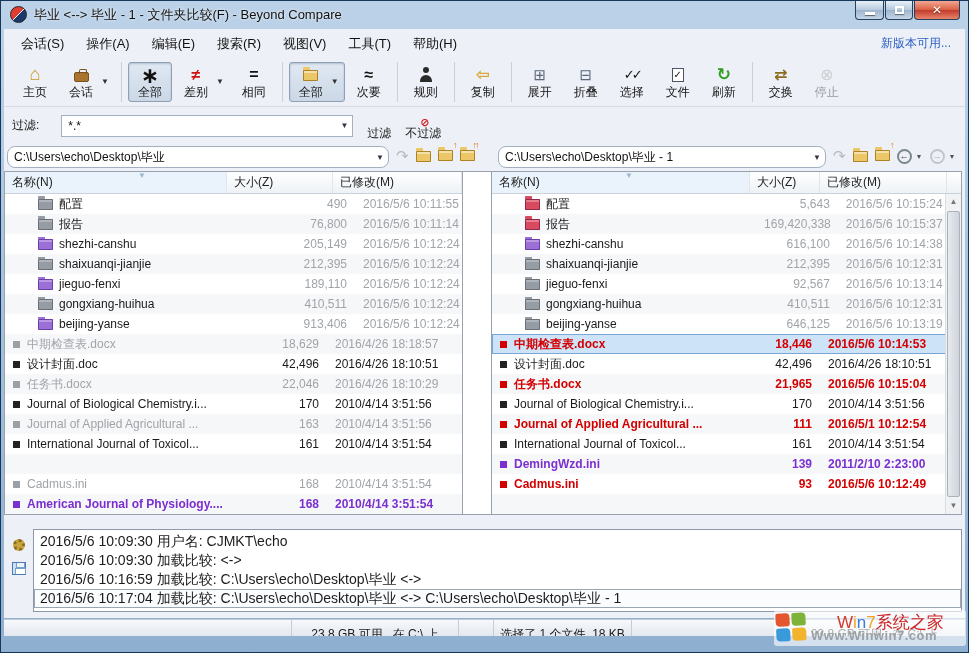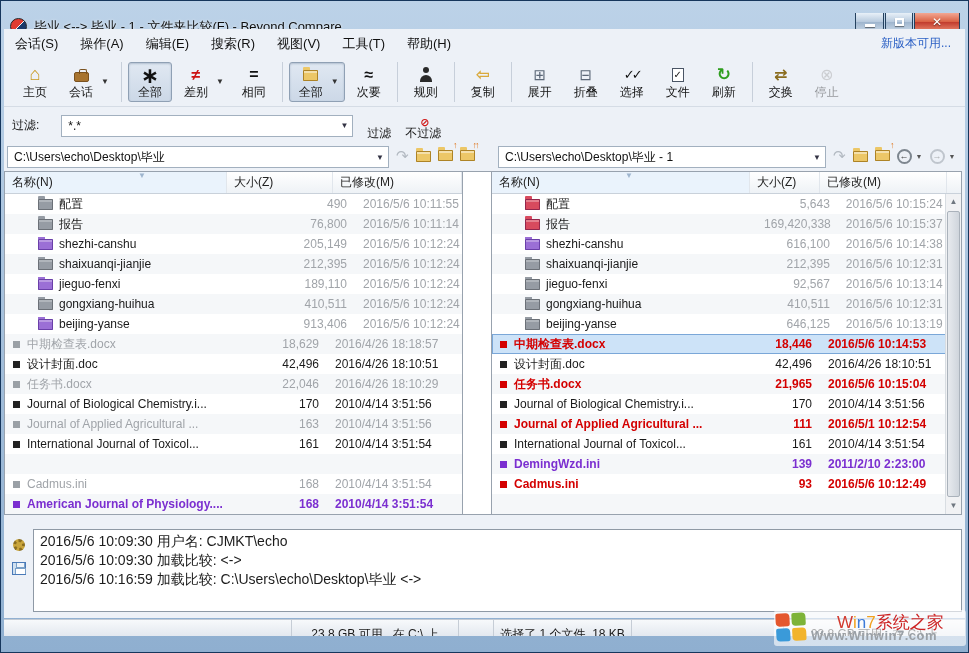--- a/index.html
+++ b/index.html
@@ -1,37 +1,37 @@
 <!DOCTYPE html>
 <html><head>
 <meta charset="utf-8">
 <style>
   * { margin:0; padding:0; box-sizing:border-box; }
   html,body { background:#555; }
   body { font-family:"Liberation Sans","DejaVu Sans",sans-serif; }
   #win { position:relative; width:969px; height:653px; background:linear-gradient(#bcd2e8,#8fafd0); border:1px solid #16365c; overflow:hidden; }
 
   
-  .titlebar { position:absolute; left:0; top:12px; right:0; height:28px; }
+  .titlebar { position:absolute; left:0; top:0; right:0; height:28px; }
   .app-ico { position:absolute; left:9px; top:5px; width:17px; height:17px; border-radius:50%; background:linear-gradient(135deg,#e03c31 48%,#f5f5f5 48%,#f5f5f5 52%,#1b3a6b 52%); border:1px solid #222; }
   .title-text { position:absolute; left:33px; top:0; height:28px; line-height:27px; font-size:13px; color:#101010; text-shadow:0 0 3px rgba(255,255,255,.9); white-space:nowrap; }
   .winbtns { position:absolute; right:8px; top:0; display:flex; }
   .wb { height:19px; border:1px solid #24415e; border-top:none; border-radius:0 0 4px 4px; display:flex; align-items:center; justify-content:center; margin-left:1px; }
   .wb.min { width:29px; background:linear-gradient(#e8f0f8,#b6c9dd 50%,#9db4cd 50%,#c6d6e6); }
   .wb.max { width:28px; background:linear-gradient(#e8f0f8,#b6c9dd 50%,#9db4cd 50%,#c6d6e6); }
   .wb.close { width:46px; background:linear-gradient(#f2a793,#d95f41 50%,#c0392b 50%,#e8846a); }
   .glyph-min { width:10px; height:3px; background:#fff; box-shadow:0 1px 1px rgba(0,0,0,.5); margin-top:6px; }
   .glyph-max { width:9px; height:8px; border:2px solid #fff; box-shadow:0 1px 1px rgba(0,0,0,.4); }
   .glyph-close { color:#fff; font-size:12px; font-weight:bold; text-shadow:0 1px 1px rgba(0,0,0,.5); }
 
   
   .chrome { position:absolute; left:3px; right:3px; top:28px; height:589px; background:#edf1f7; }
 
   
-  .menubar { position:absolute; left:3px; right:3px; top:28px; height:28px; display:flex; align-items:center; }
+  .menubar { position:absolute; left:3px; right:3px; top:28px; height:28px; display:flex; align-items:center; padding-left:6px; }
   .menu-item { font-size:13px; color:#111; padding:4px 11px; }
   .update-link { position:absolute; right:14px; font-size:12px; color:#2a5fc4; }
 
   
   .toolbar { position:absolute; left:3px; right:3px; top:56px; height:50px; display:flex; align-items:center; padding-left:8px; border-bottom:1px solid #d5dce5; }
   .tbtn { display:flex; flex-direction:row; align-items:center; border:1px solid transparent; border-radius:3px; padding:2px 5px; margin:0 1px; }
   .tbtn .col { display:flex; flex-direction:column; align-items:center; min-width:32px; }
   .tbtn.pressed { background:linear-gradient(#e0e8f2,#ccd8e7); border-color:#8fa0b4; box-shadow:inset 0 1px 2px rgba(90,110,140,.35); }
   .tbtn.disabled { opacity:.42; filter:grayscale(1); }
   .ticon { height:20px; display:flex; align-items:center; justify-content:center; }
@@ -73,21 +73,21 @@
   .filter-combo { width:292px; }
   .fbtn { display:flex; flex-direction:column; align-items:center; margin-left:14px; }
   .fbtn .tlabel { font-size:12px; }
   .funnel { width:16px; height:13px; background:#e8c34a; clip-path:polygon(0 0,100% 0,60% 48%,60% 100%,40% 100%,40% 48%); box-shadow:inset 0 0 0 1px #9a7c1c; }
   .funnel-wrap { position:relative; height:15px; }
   .nofilter .funnel { transform:rotate(-8deg); }
   .noslash { position:absolute; right:-6px; bottom:-3px; color:#d01818; font-size:11px; font-weight:bold; }
 
   
   .pathrow { position:absolute; left:3px; right:3px; top:143px; height:27px; }
-  .pcombo { position:absolute; top:2px; }
+  .pcombo { position:absolute; top:2px;border-radius:8px; }
   .pcombo.left { left:3px; width:382px; }
   .pcombo.right { left:494px; width:328px; }
   .picons { position:absolute; top:3px; display:flex; align-items:center; gap:7px; }
   .picons.left { left:392px; }
   .picons.right { left:829px; }
   .picon-swoosh { color:#9aa2ab; font-size:15px; opacity:.7; }
   .fup { position:relative; display:inline-block; }
   .fup .uar { position:absolute; top:-7px; right:-3px; color:#e07820; font-size:9px; font-weight:bold; letter-spacing:-2px; }
   .navc { width:15px; height:15px; border:2px solid #7d868f; border-radius:50%; font-size:9px; line-height:11px; text-align:center; color:#444; font-weight:bold; }
   .navc.disabled { opacity:.4; }
@@ -640,20 +640,21 @@
     </div>
 
   <div class="logstrip">
     <span class="gear"></span>
     <span class="floppy"></span>
   </div>
   <div class="logbox" id="logbox">
       <div class="logrow">2016/5/6 10:09:30  用户名: CJMKT\echo</div>
       <div class="logrow">2016/5/6 10:09:30  加载比较:  &lt;-&gt;</div>
       <div class="logrow">2016/5/6 10:16:59  加载比较: C:\Users\echo\Desktop\毕业 &lt;-&gt;</div>
+      <div class="logrow sel">2016/5/6 10:17:04  加载比较: C:\Users\echo\Desktop\毕业 &lt;-&gt; C:\Users\echo\Desktop\毕业 - 1</div>
     </div>
 
   <div class="statusbar" id="statusbar">
       <span class="scell"></span>
       <span class="scell">23.8 GB 可用 , 在 C:\ 上</span>
       <span class="scell"></span>
       <span class="scell">选择了 1 个文件, 18 KB</span>
       <span class="scell"></span>
       <span class="scell">23.8 GB 可用 , 在 C:\ 上</span>
     </div>

